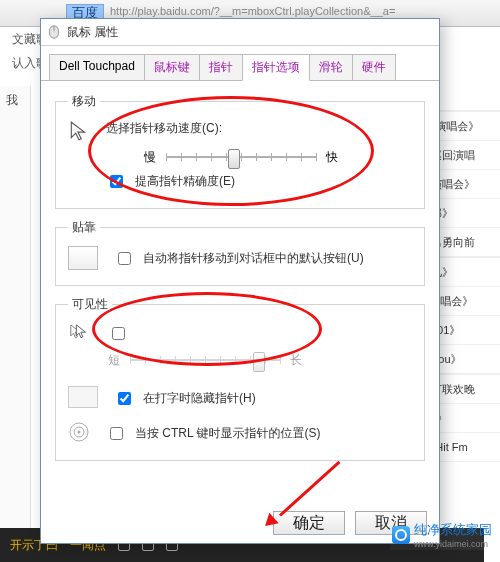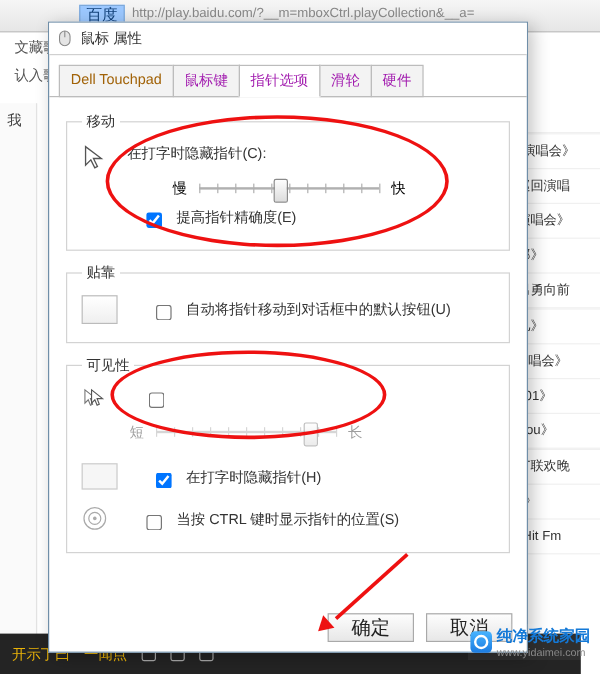--- a/index.html
+++ b/index.html
@@ -8,39 +8,39 @@
 .bg-url{position:absolute;left:110px;top:5px;color:#888;font-size:11px}
 .bg-toolbar{margin-top:4px;height:20px;display:flex;gap:8px;padding-left:12px;color:#555}
 .bg-side{position:absolute;left:0;top:86px;width:30px;bottom:30px;background:#fafafa;border-right:1px solid #e3e3e3}
 .bg-list{position:absolute;right:0;top:110px;width:80px;bottom:60px;background:#fff;color:#1a5fb4;font-size:11px;line-height:28px}
 .bg-list div{border-bottom:1px solid #f0f0f0;white-space:nowrap;overflow:hidden;color:#333}
 .bg-player{position:absolute;left:0;right:16px;bottom:0;height:34px;background:#242424;color:#eab308;display:flex;align-items:center;padding:0 10px;gap:12px}
 .bg-player .ctrl{width:10px;height:10px;border:1px solid #aaa;border-radius:2px}
 .watermark{position:absolute;right:6px;bottom:12px;display:flex;align-items:center;gap:4px;background:rgba(255,255,255,0.05);padding:1px 2px}
 .watermark .logo{width:18px;height:18px;border-radius:4px;background:linear-gradient(#48b4ff,#1b7be0);position:relative}
 .watermark .logo:after{content:"";position:absolute;left:3px;top:3px;width:12px;height:12px;border:2px solid #fff;border-radius:50%;box-sizing:border-box}
-.watermark .t1{font-size:13px;font-weight:bold;color:#1479d7}
+.watermark .t1{font-size:13px;font-weight:normal;color:#1479d7}
 .watermark .t2{font-size:9px;color:#888}
 
 .dlg{position:absolute;left:40px;top:18px;width:398px;height:524px;background:#fff;border:1px solid #6f8ea8;box-shadow:4px 4px 14px rgba(0,0,0,.25)}
 .titlebar{height:26px;background:#fff;border-bottom:1px solid #d0d0d0;display:flex;align-items:center;padding:0 6px;gap:6px}
 .titlebar .tico{width:14px;height:14px;display:inline-block}
 .titlebar .tico svg{width:14px;height:14px}
 .titlebar .ttxt{font-size:12px;color:#333}
 .tabs{display:flex;padding:8px 8px 0 8px;position:relative}
 .tabs:after{content:"";position:absolute;left:0;right:0;bottom:0;height:1px;background:#bcbcbc}
 .tab{padding:4px 9px;border:1px solid #bcbcbc;background:#f3f3f3;font-size:12px;color:#a21caf;position:relative;margin-right:-1px;cursor:default}
-.tab.first{color:#a16207}
+.tab.first{color:#000000}
 .tab.active{background:#fff;border-bottom:1px solid #fff;z-index:2}
 
 .body{padding:6px 14px 0 14px}
 fieldset{border:1px solid #d3d3d3;margin:6px 0 10px 0;padding:10px 12px 14px 12px;position:relative}
 fieldset legend{padding:0 4px;color:#333;font-size:12px}
 .icon-cell{display:flex;gap:16px;align-items:flex-start}
-.row{display:flex;align-items:flex-end;gap:8px;margin:4px 16px}
+.row{display:flex;align-items:center;gap:8px;margin:4px 4px}
 .lbl{color:#333}
 .slider-wrap{display:flex;align-items:center;gap:10px;margin:10px 0 6px 38px}
 .slider{position:relative;width:150px;height:20px}
 .slider .track{position:absolute;left:0;right:0;top:9px;height:2px;background:#b0b0b0}
 .slider .tick{position:absolute;top:6px;width:1px;height:8px;background:#b0b0b0}
 .slider .thumb{position:absolute;top:2px;width:10px;height:18px;background:linear-gradient(#fdfdfd,#dcdcdc);border:1px solid #8a8a8a;border-radius:2px}
 .cursor-ico{width:22px;height:22px}
 .cursor-ico svg{width:22px;height:22px}
 .snap-ico{width:28px;height:22px;border:1px solid #bbb;background:linear-gradient(#fff,#efefef);position:relative}
 .snap-ico:after{content:"";position:absolute;right:-4px;bottom:-4px;width:10px;height:12px}
@@ -112,37 +112,38 @@
           <path d="M8 1c-2.8 0-5 2.2-5 5v4c0 2.8 2.2 5 5 5s5-2.2 5-5V6c0-2.8-2.2-5-5-5z" fill="#e5e5e5" stroke="#888"></path>
           <line x1="8" y1="1" x2="8" y2="7" stroke="#888"></line>
         </svg>
     </span>
     <span class="ttxt">鼠标 属性</span>
   </div>
 
   <div class="tabs">
     <div class="tab first">Dell Touchpad</div>
     <div class="tab">鼠标键</div>
+    <div class="tab">指针</div>
     <div class="tab active">指针选项</div>
     <div class="tab">滑轮</div>
     <div class="tab">硬件</div>
   </div>
 
   <div class="body">
 
     <fieldset>
       <legend>移动</legend>
       <div class="icon-cell">
         <span class="cursor-ico">
           <svg viewBox="0 0 20 20">
               <path d="M3 2l0 14 4-4 3 6 2-1-3-6 6 0z" fill="#fff" stroke="#555"></path>
             </svg>
         </span>
         <div style="flex:1">
-          <div class="lbl">在打字时隐藏指针(C):</div>
+          <div class="lbl">选择指针移动速度(C):</div>
           <div class="slider-wrap">
             <span>慢</span>
             <div class="slider" id="speed-slider">
               <div class="track"></div>
             <div class="tick" style="left: 0px;"></div>
                 <div class="tick" style="left: 15px;"></div>
                 <div class="tick" style="left: 30px;"></div>
                 <div class="tick" style="left: 45px;"></div>
                 <div class="tick" style="left: 60px;"></div>
                 <div class="tick" style="left: 75px;"></div>

